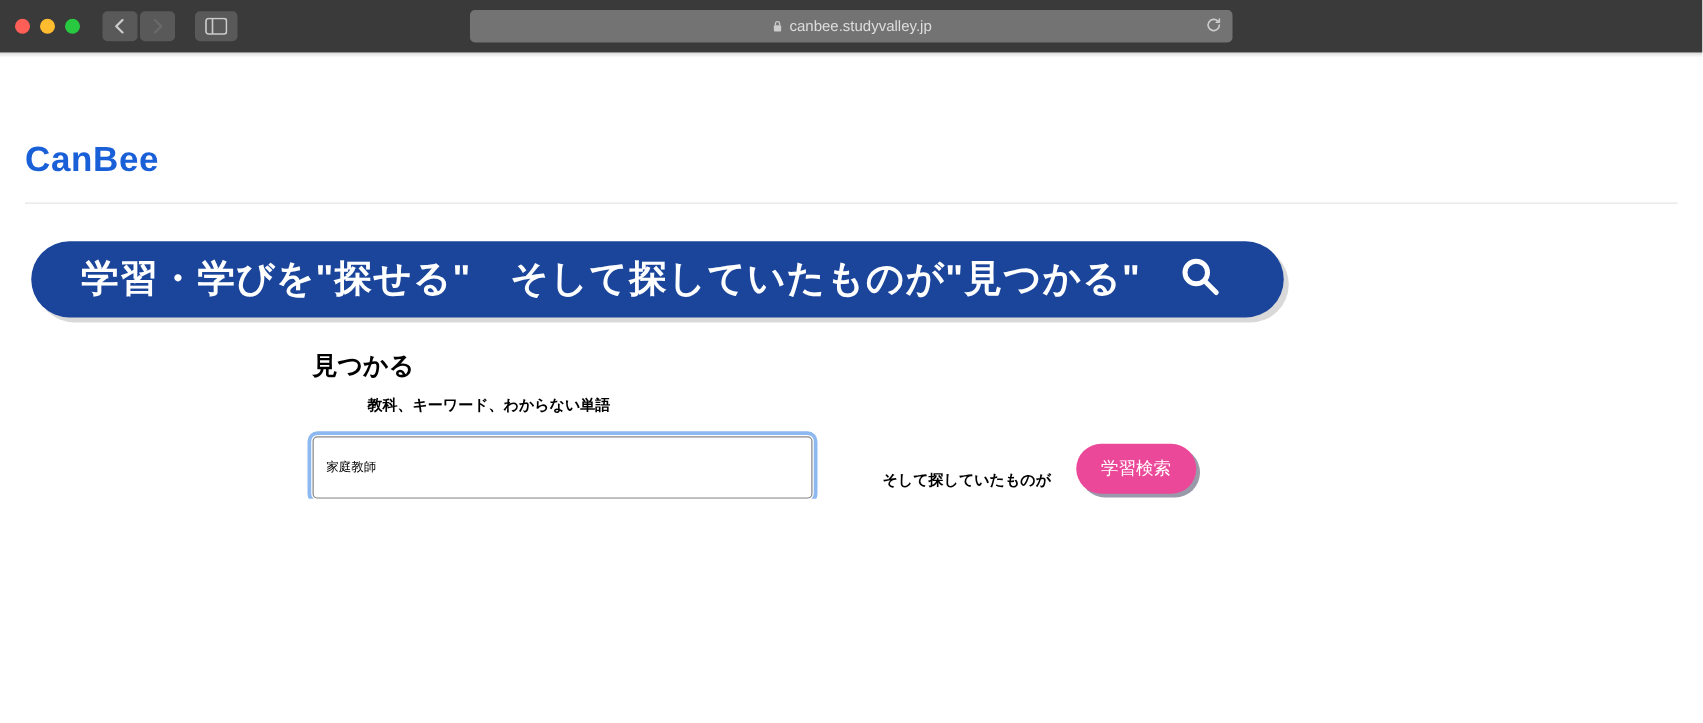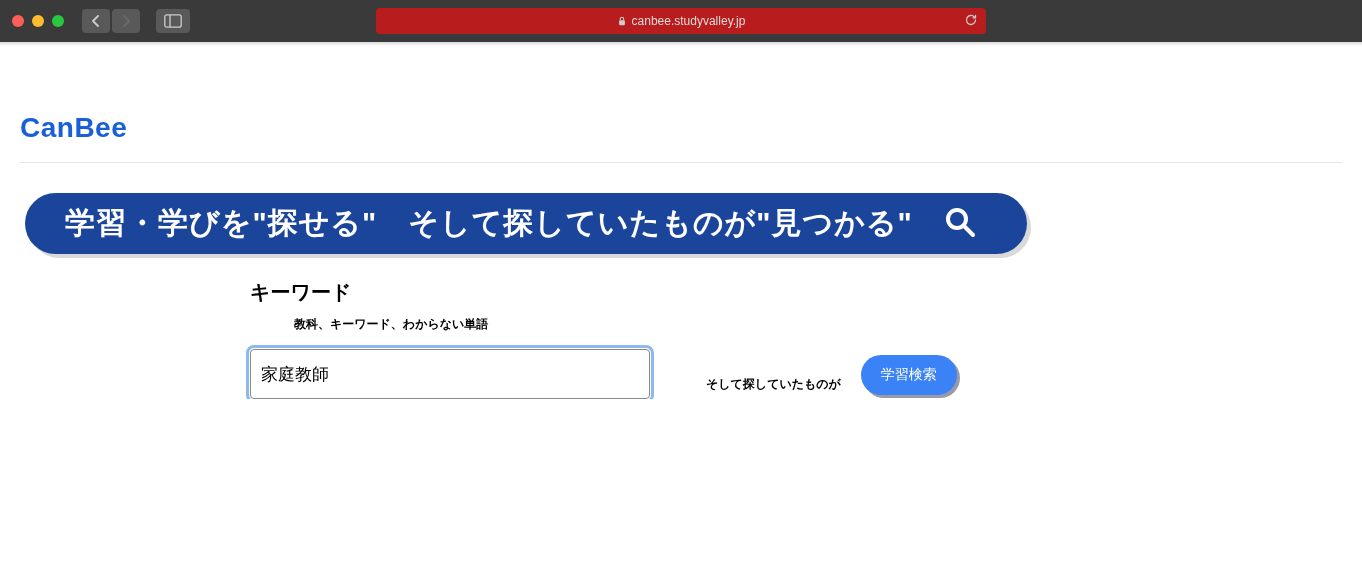--- a/index.html
+++ b/index.html
@@ -60,21 +60,21 @@
       display: flex;
       align-items: center;
       justify-content: center;
     }
     .sidebar-btn svg { display: block; }
     .url-bar {
       flex: 0 0 auto;
       margin: 0 auto;
       width: 610px;
       height: 26px;
-      background: #b91c1c;
+      background: #737373;
       border-radius: 4px;
       display: flex;
       align-items: center;
       justify-content: center;
       color: #ddd;
       font-size: 12px;
       gap: 5px;
       position: absolute;
       left: 50%;
       transform: translateX(-50%);
@@ -151,33 +151,33 @@
       color: #000;
       margin-bottom: 6px;
       margin-left: 44px;
     }
     .form-input {
       width: 400px;
       height: 50px;
       border: 1px solid #aaa;
       border-radius: 4px;
       padding: 0 10px;
-      font-size: 17px;
+      font-size: 10px;
       background: #fff;
     }
     .form-input.focused {
       outline: 3px solid #8db8f0;
       outline-offset: 1px;
       border-color: #888;
     }
     .form-input::placeholder {
       color: #aaa;
     }
     .search-button {
-      background: #3b82f6;
+      background: #ec4899;
       color: #fff;
       border: none;
       border-radius: 1000px;
       width: 96px;
       height: 40px;
       font-size: 14px;
       font-weight: 500;
       cursor: pointer;
       box-shadow: 3px 3px 0 rgba(0,0,40,0.4);
       margin-bottom: 4px;
@@ -235,21 +235,21 @@
     <span class="hero-search-icon">
       <svg width="34" height="34" viewBox="0 0 34 34">
           <circle cx="14" cy="14" r="9" stroke="#fff" stroke-width="4" fill="none"></circle>
           <line x1="21" y1="21" x2="30" y2="30" stroke="#fff" stroke-width="4" stroke-linecap="round"></line>
         </svg>
     </span>
   </div>
 
   <div class="search-form">
     <div class="form-group">
-      <div class="form-label">キーワード</div>
+      <div class="form-label">見つかる</div>
       <div class="form-sublabel">教科、キーワード、わからない単語</div>
       <input type="text" class="form-input focused" value="家庭教師" style="">
     </div>
     <div class="form-group">
       <div class="form-sublabel">そして探していたものが</div>
     </div>
     <button class="search-button">学習検索</button>
   </div>
 </div>
 

